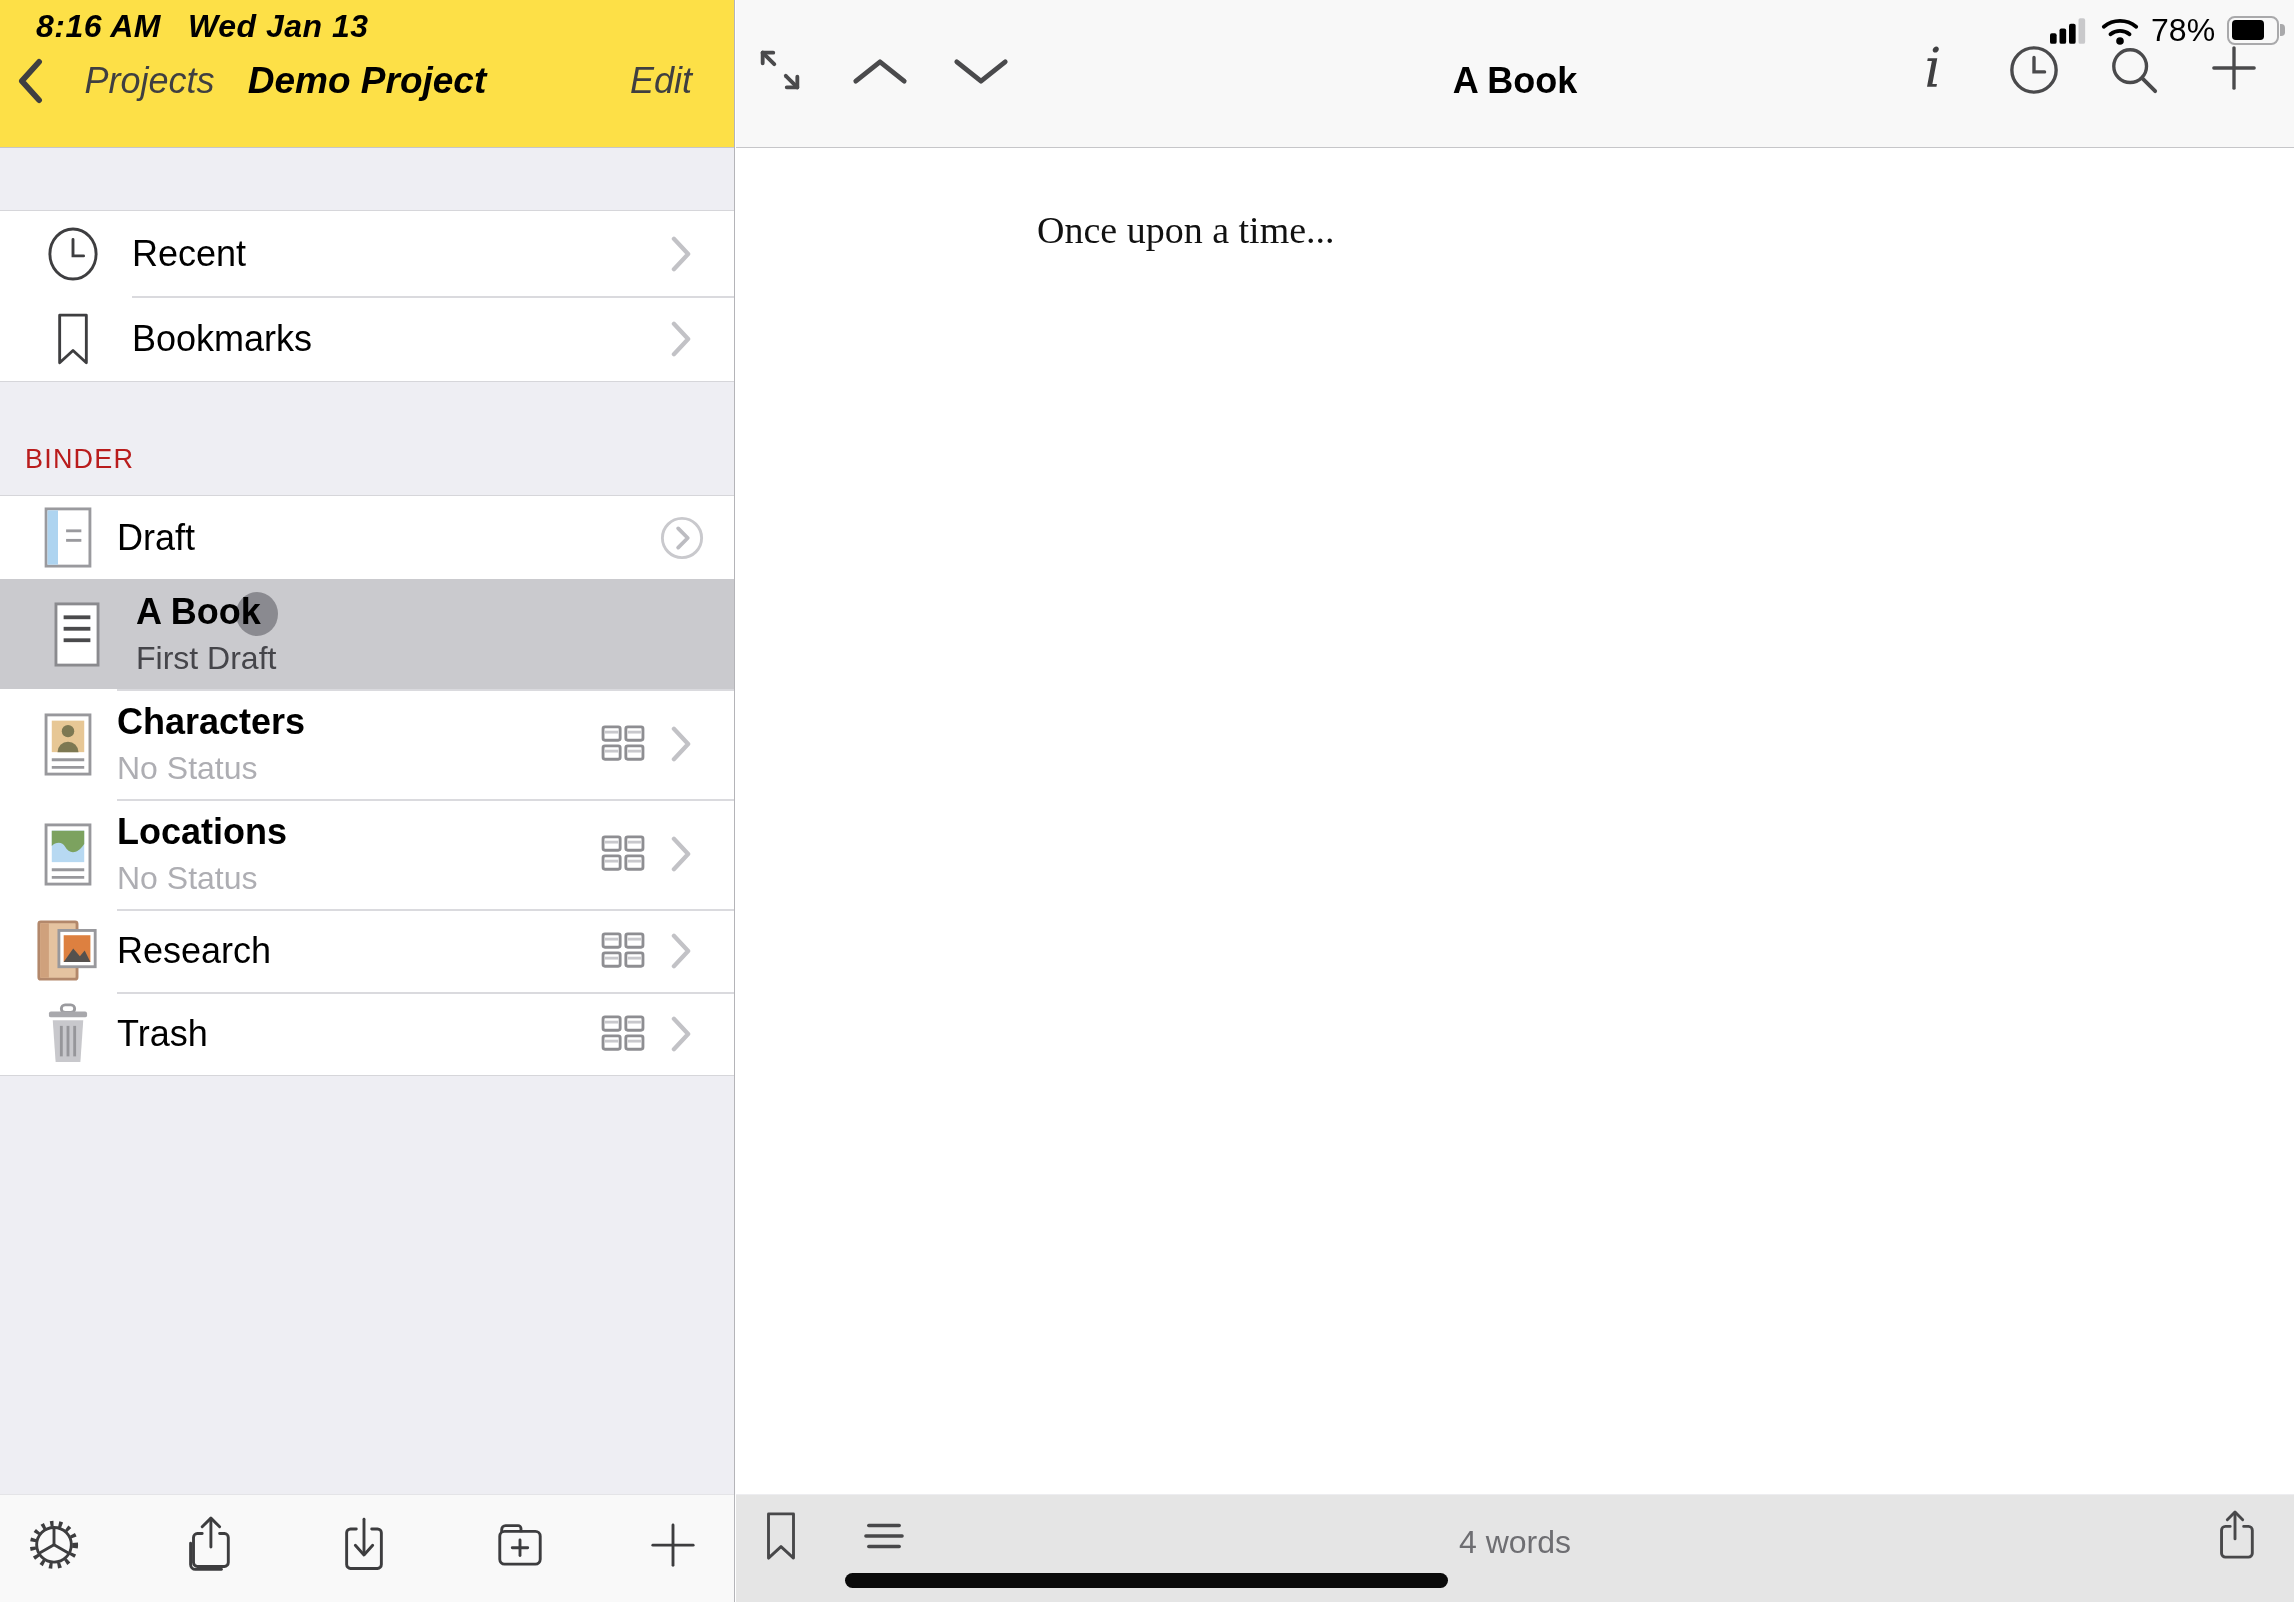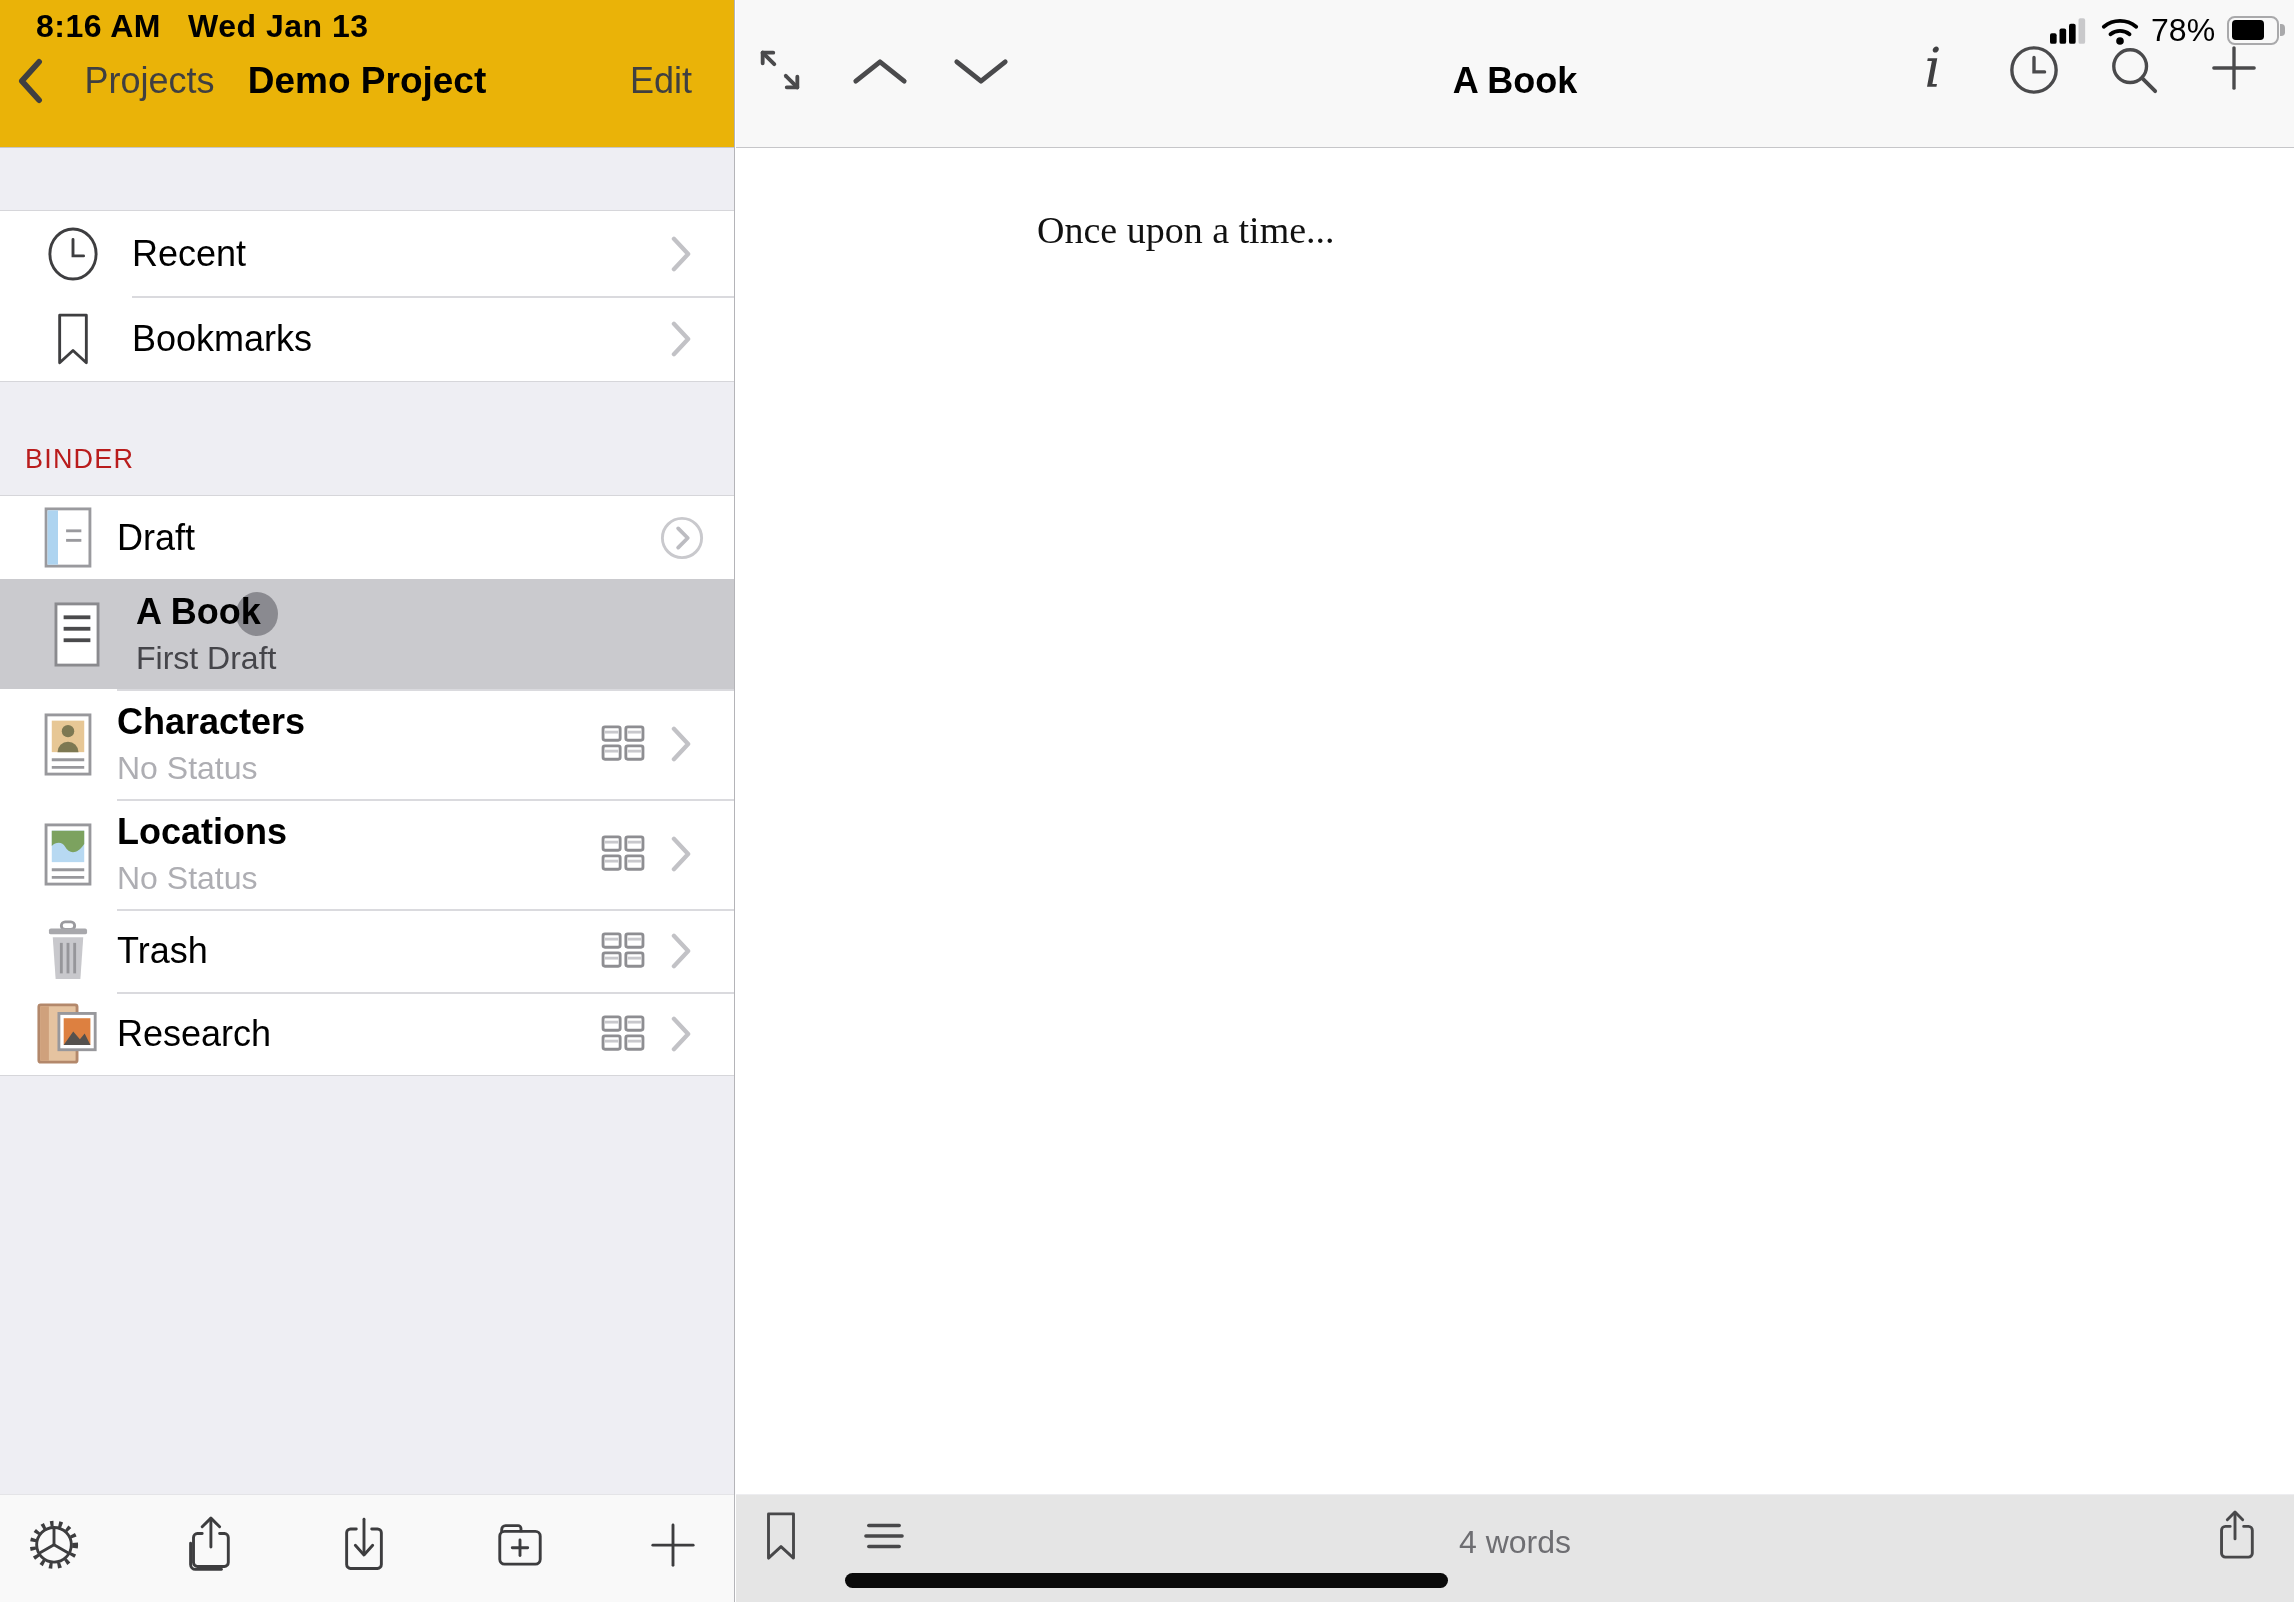--- a/index.html
+++ b/index.html
@@ -3,21 +3,21 @@
 <meta charset="utf-8">
 <style>
   html,body{margin:0;padding:0;background:#333;}
   .screen{position:relative;width:2294px;height:1602px;background:#fff;overflow:hidden;
           font-family:"Liberation Sans",sans-serif;color:#000;}
   
   .sidebar{position:absolute;left:0;top:0;width:734px;height:1602px;background:#eeeef3;
            border-right:1.9px solid #b4b4b8;box-sizing:content-box;}
   .editor{position:absolute;left:736px;top:0;width:1558px;height:1602px;background:#fff;}
   
-  .side-top{position:absolute;top:0;left:0;right:0;height:147px;background:#eab308;border-bottom:1.9px solid #c6c6c9;}
+  .side-top{position:absolute;top:0;left:0;right:0;height:147px;background:#fde047;border-bottom:1.9px solid #c6c6c9;font-style:italic;}
   .ed-top{position:absolute;top:0;left:0;right:0;height:147px;background:#f8f8f8;border-bottom:1.9px solid #c6c6c9;}
   .status-left{position:absolute;left:36px;top:7.7px;font-size:32px;font-weight:700;letter-spacing:0.5px;}
   .status-left span{margin-right:27px;}
   .status-right{position:absolute;right:15.4px;top:11.5px;display:flex;align-items:center;gap:11.5px;}
   .batt-pct{font-size:32px;font-weight:500;}
   .battery{position:relative;width:48px;height:25px;border:2.9px solid #a9a9ab;border-radius:7.7px;}
   .battery .fill{position:absolute;left:2.9px;top:2.9px;bottom:2.9px;width:32px;background:#000;border-radius:3.8px;}
   .battery .nub{position:absolute;right:-8.6px;top:6.7px;width:4.8px;height:11.5px;background:#a9a9ab;border-radius:0 3.8px 3.8px 0;}
   
   .back{position:absolute;left:15.4px;top:58px;display:flex;align-items:center;font-size:36px;color:#3f3f41;gap:40px;}
@@ -224,66 +224,66 @@
         </span>
         <span class="chev">
           <svg width="21" height="38" viewBox="0 0 22 40">
               <polyline points="3,4 18,20 3,36" fill="none" stroke="#c2c2c6" stroke-width="4.5" stroke-linecap="round" stroke-linejoin="round"></polyline>
             </svg>
         </span>
       </div>
 
       <div class="b-row row-single sep">
         <span class="icn">
+          <svg width="63" height="67" viewBox="0 0 66 70">
+              <rect x="3" y="5" width="40" height="60" rx="2" fill="#e5c3a0" stroke="#b3886b" stroke-width="3"></rect>
+              <rect x="4.5" y="6.5" width="9" height="57" fill="#cfa17c"></rect>
+              <rect x="24" y="14" width="38" height="38" fill="#fff" stroke="#98989c" stroke-width="3"></rect>
+              <rect x="29" y="19" width="28" height="28" fill="#dd8040"></rect>
+              <path d="M29,47 l10,-14 l7,8 l5,-6 l6,12 z" fill="#55514e"></path>
+            </svg>
+        </span>
+        <span class="txt"><span class="t1">Research</span></span>
+        <span class="grid-acc">
+          <svg width="44" height="38" viewBox="0 0 46 40">
+              <g fill="#fff" stroke="#8e8e92" stroke-width="3">
+                <rect x="2" y="2" width="18" height="14" rx="2"></rect>
+                <rect x="26" y="2" width="18" height="14" rx="2"></rect>
+                <rect x="2" y="22" width="18" height="14" rx="2"></rect>
+                <rect x="26" y="22" width="18" height="14" rx="2"></rect>
+              </g>
+              <g stroke="#c8c8cc" stroke-width="3">
+                <line x1="4" y1="7.5" x2="18" y2="7.5"></line>
+                <line x1="28" y1="7.5" x2="42" y2="7.5"></line>
+                <line x1="4" y1="27.5" x2="18" y2="27.5"></line>
+                <line x1="28" y1="27.5" x2="42" y2="27.5"></line>
+              </g>
+            </svg>
+        </span>
+        <span class="chev">
+          <svg width="21" height="38" viewBox="0 0 22 40">
+              <polyline points="3,4 18,20 3,36" fill="none" stroke="#c2c2c6" stroke-width="4.5" stroke-linecap="round" stroke-linejoin="round"></polyline>
+            </svg>
+        </span>
+      </div>
+
+      <div class="b-row row-single sep">
+        <span class="icn">
           <svg width="52" height="61" viewBox="0 0 54 64">
               <rect x="20" y="2" width="14" height="8" rx="4" fill="none" stroke="#9a9a9e" stroke-width="3"></rect>
               <rect x="7" y="9" width="40" height="6" rx="2" fill="#a8a8ac"></rect>
               <path d="M11,18 h32 l-3,44 h-26 z" fill="#c8c8cc"></path>
               <g stroke="#96969a" stroke-width="3">
                 <line x1="20" y1="24" x2="20" y2="56"></line>
                 <line x1="27" y1="24" x2="27" y2="56"></line>
                 <line x1="34" y1="24" x2="34" y2="56"></line>
               </g>
             </svg>
         </span>
         <span class="txt"><span class="t1">Trash</span></span>
-        <span class="grid-acc">
-          <svg width="44" height="38" viewBox="0 0 46 40">
-              <g fill="#fff" stroke="#8e8e92" stroke-width="3">
-                <rect x="2" y="2" width="18" height="14" rx="2"></rect>
-                <rect x="26" y="2" width="18" height="14" rx="2"></rect>
-                <rect x="2" y="22" width="18" height="14" rx="2"></rect>
-                <rect x="26" y="22" width="18" height="14" rx="2"></rect>
-              </g>
-              <g stroke="#c8c8cc" stroke-width="3">
-                <line x1="4" y1="7.5" x2="18" y2="7.5"></line>
-                <line x1="28" y1="7.5" x2="42" y2="7.5"></line>
-                <line x1="4" y1="27.5" x2="18" y2="27.5"></line>
-                <line x1="28" y1="27.5" x2="42" y2="27.5"></line>
-              </g>
-            </svg>
-        </span>
-        <span class="chev">
-          <svg width="21" height="38" viewBox="0 0 22 40">
-              <polyline points="3,4 18,20 3,36" fill="none" stroke="#c2c2c6" stroke-width="4.5" stroke-linecap="round" stroke-linejoin="round"></polyline>
-            </svg>
-        </span>
-      </div>
-
-      <div class="b-row row-single sep">
-        <span class="icn">
-          <svg width="63" height="67" viewBox="0 0 66 70">
-              <rect x="3" y="5" width="40" height="60" rx="2" fill="#e5c3a0" stroke="#b3886b" stroke-width="3"></rect>
-              <rect x="4.5" y="6.5" width="9" height="57" fill="#cfa17c"></rect>
-              <rect x="24" y="14" width="38" height="38" fill="#fff" stroke="#98989c" stroke-width="3"></rect>
-              <rect x="29" y="19" width="28" height="28" fill="#dd8040"></rect>
-              <path d="M29,47 l10,-14 l7,8 l5,-6 l6,12 z" fill="#55514e"></path>
-            </svg>
-        </span>
-        <span class="txt"><span class="t1">Research</span></span>
         <span class="grid-acc">
           <svg width="44" height="38" viewBox="0 0 46 40">
               <g fill="#fff" stroke="#8e8e92" stroke-width="3">
                 <rect x="2" y="2" width="18" height="14" rx="2"></rect>
                 <rect x="26" y="2" width="18" height="14" rx="2"></rect>
                 <rect x="2" y="22" width="18" height="14" rx="2"></rect>
                 <rect x="26" y="22" width="18" height="14" rx="2"></rect>
               </g>
               <g stroke="#c8c8cc" stroke-width="3">
                 <line x1="4" y1="7.5" x2="18" y2="7.5"></line>

